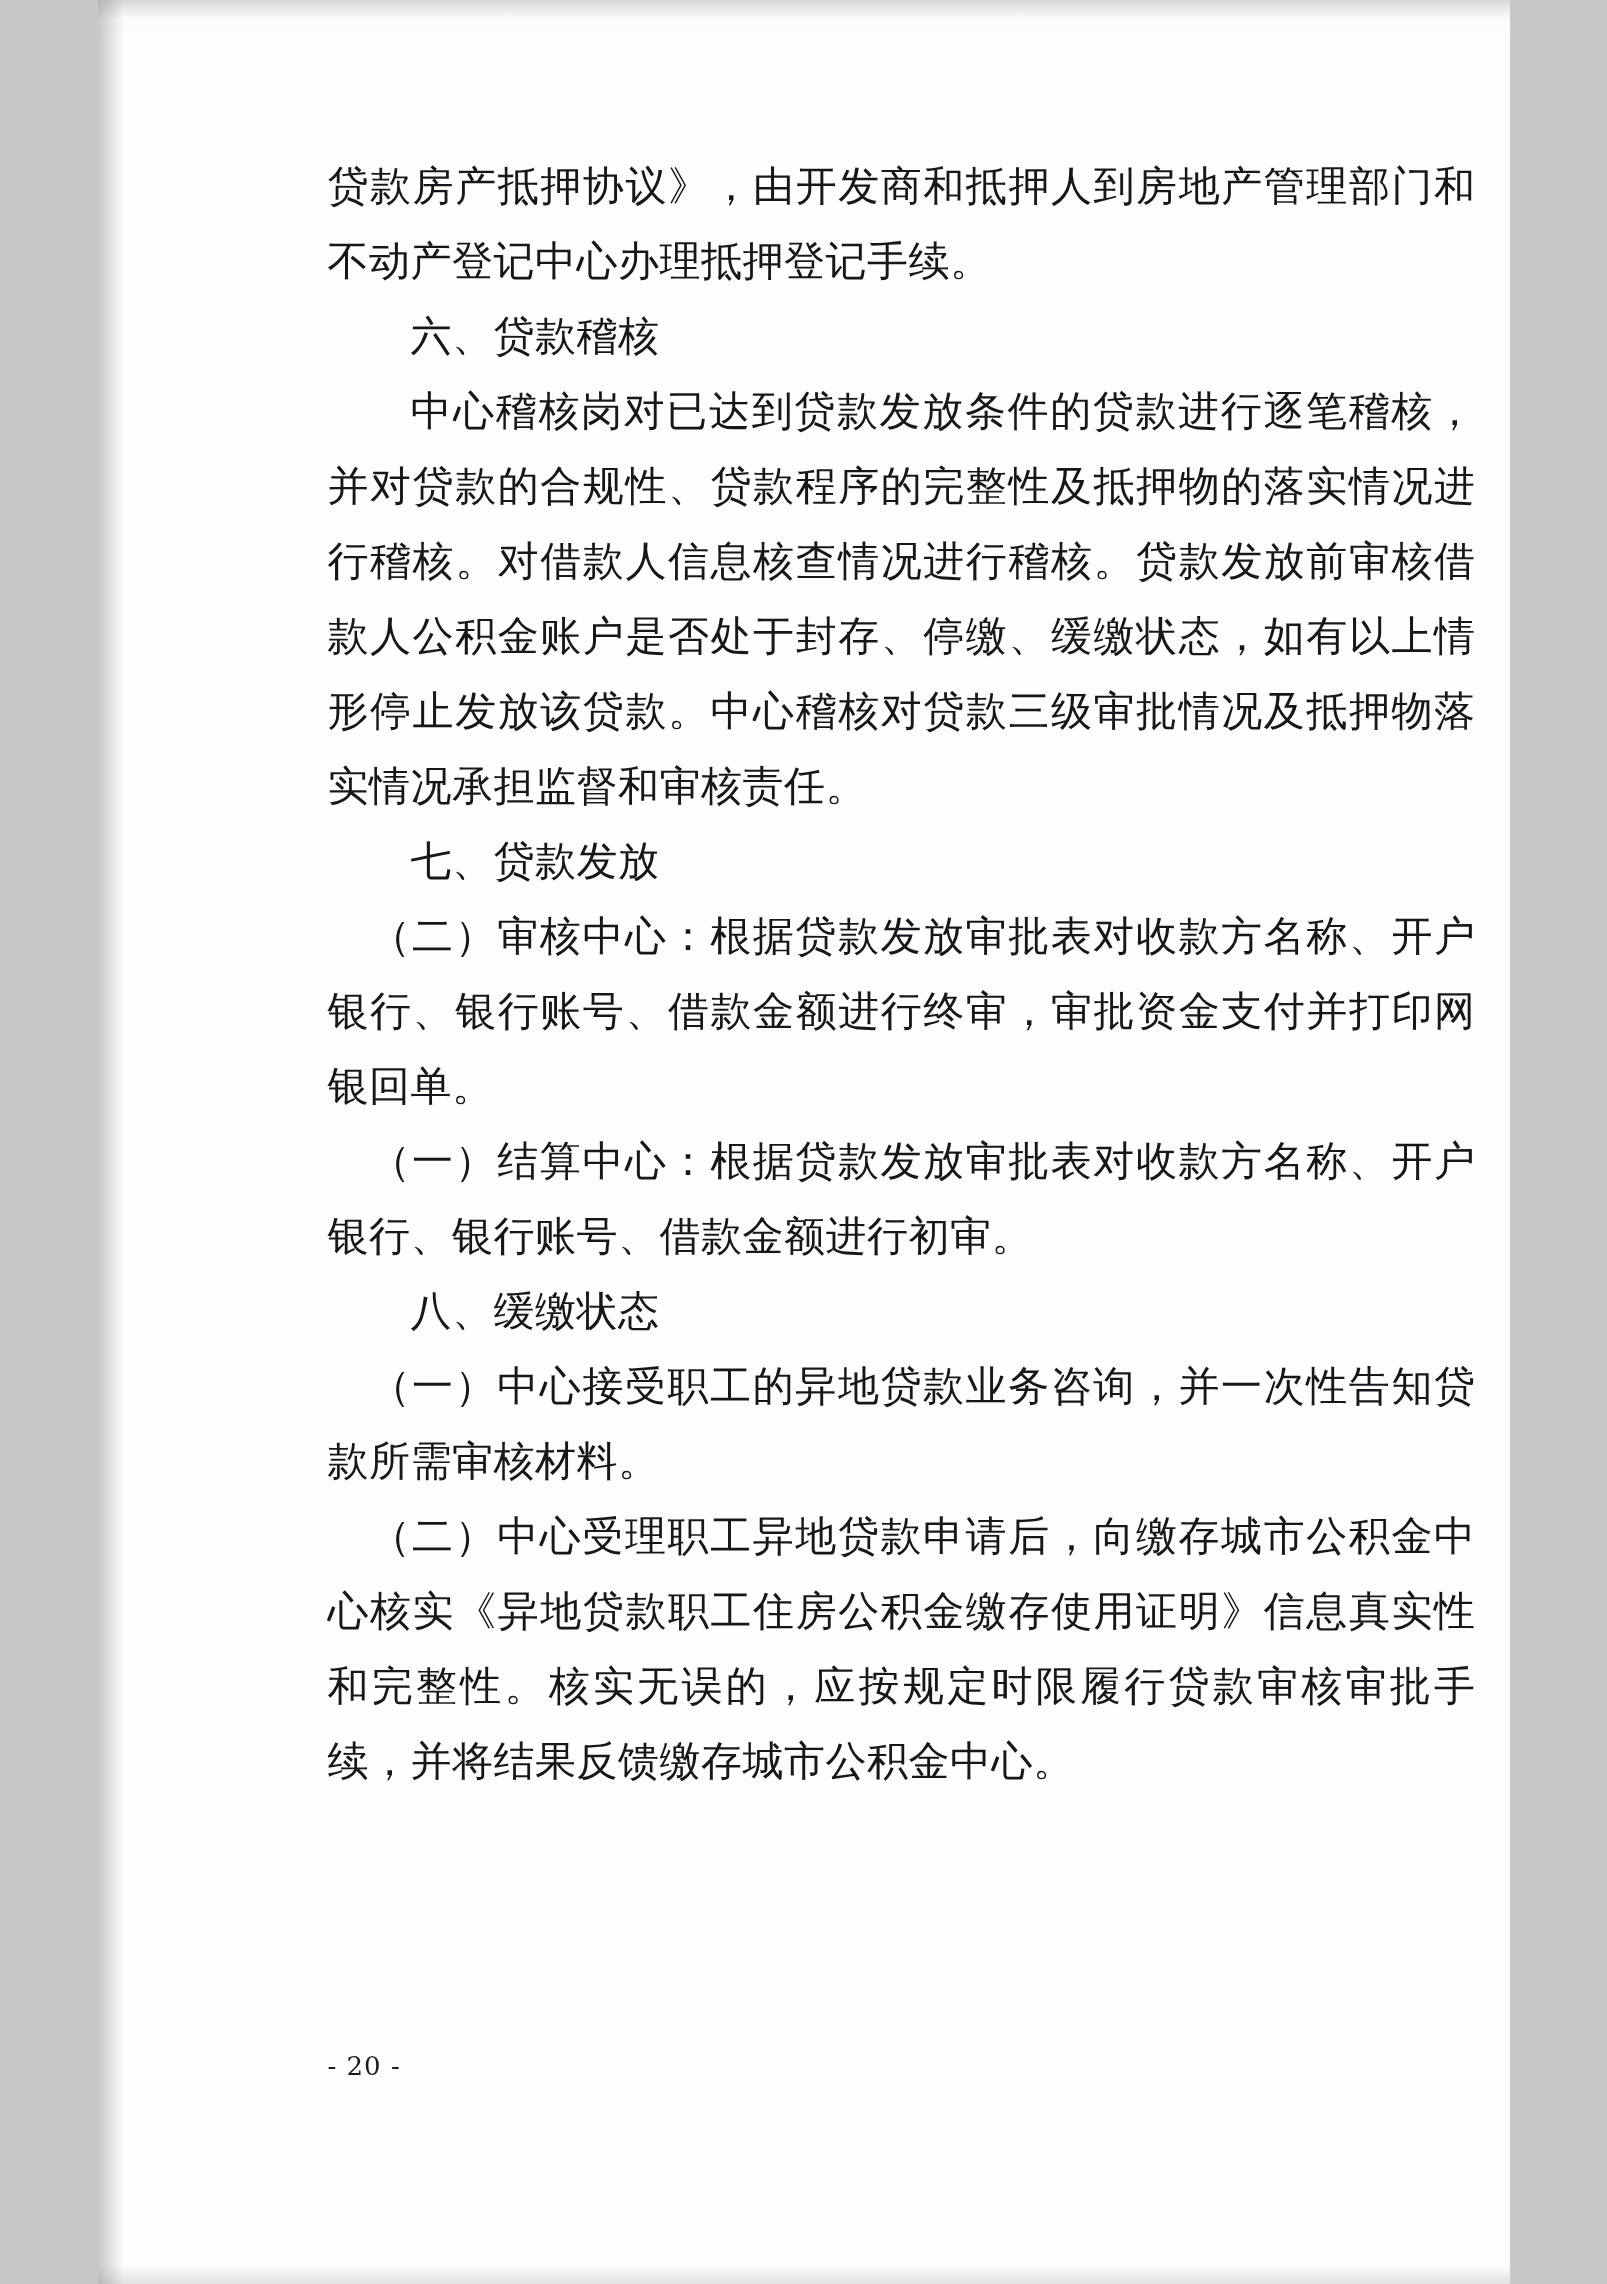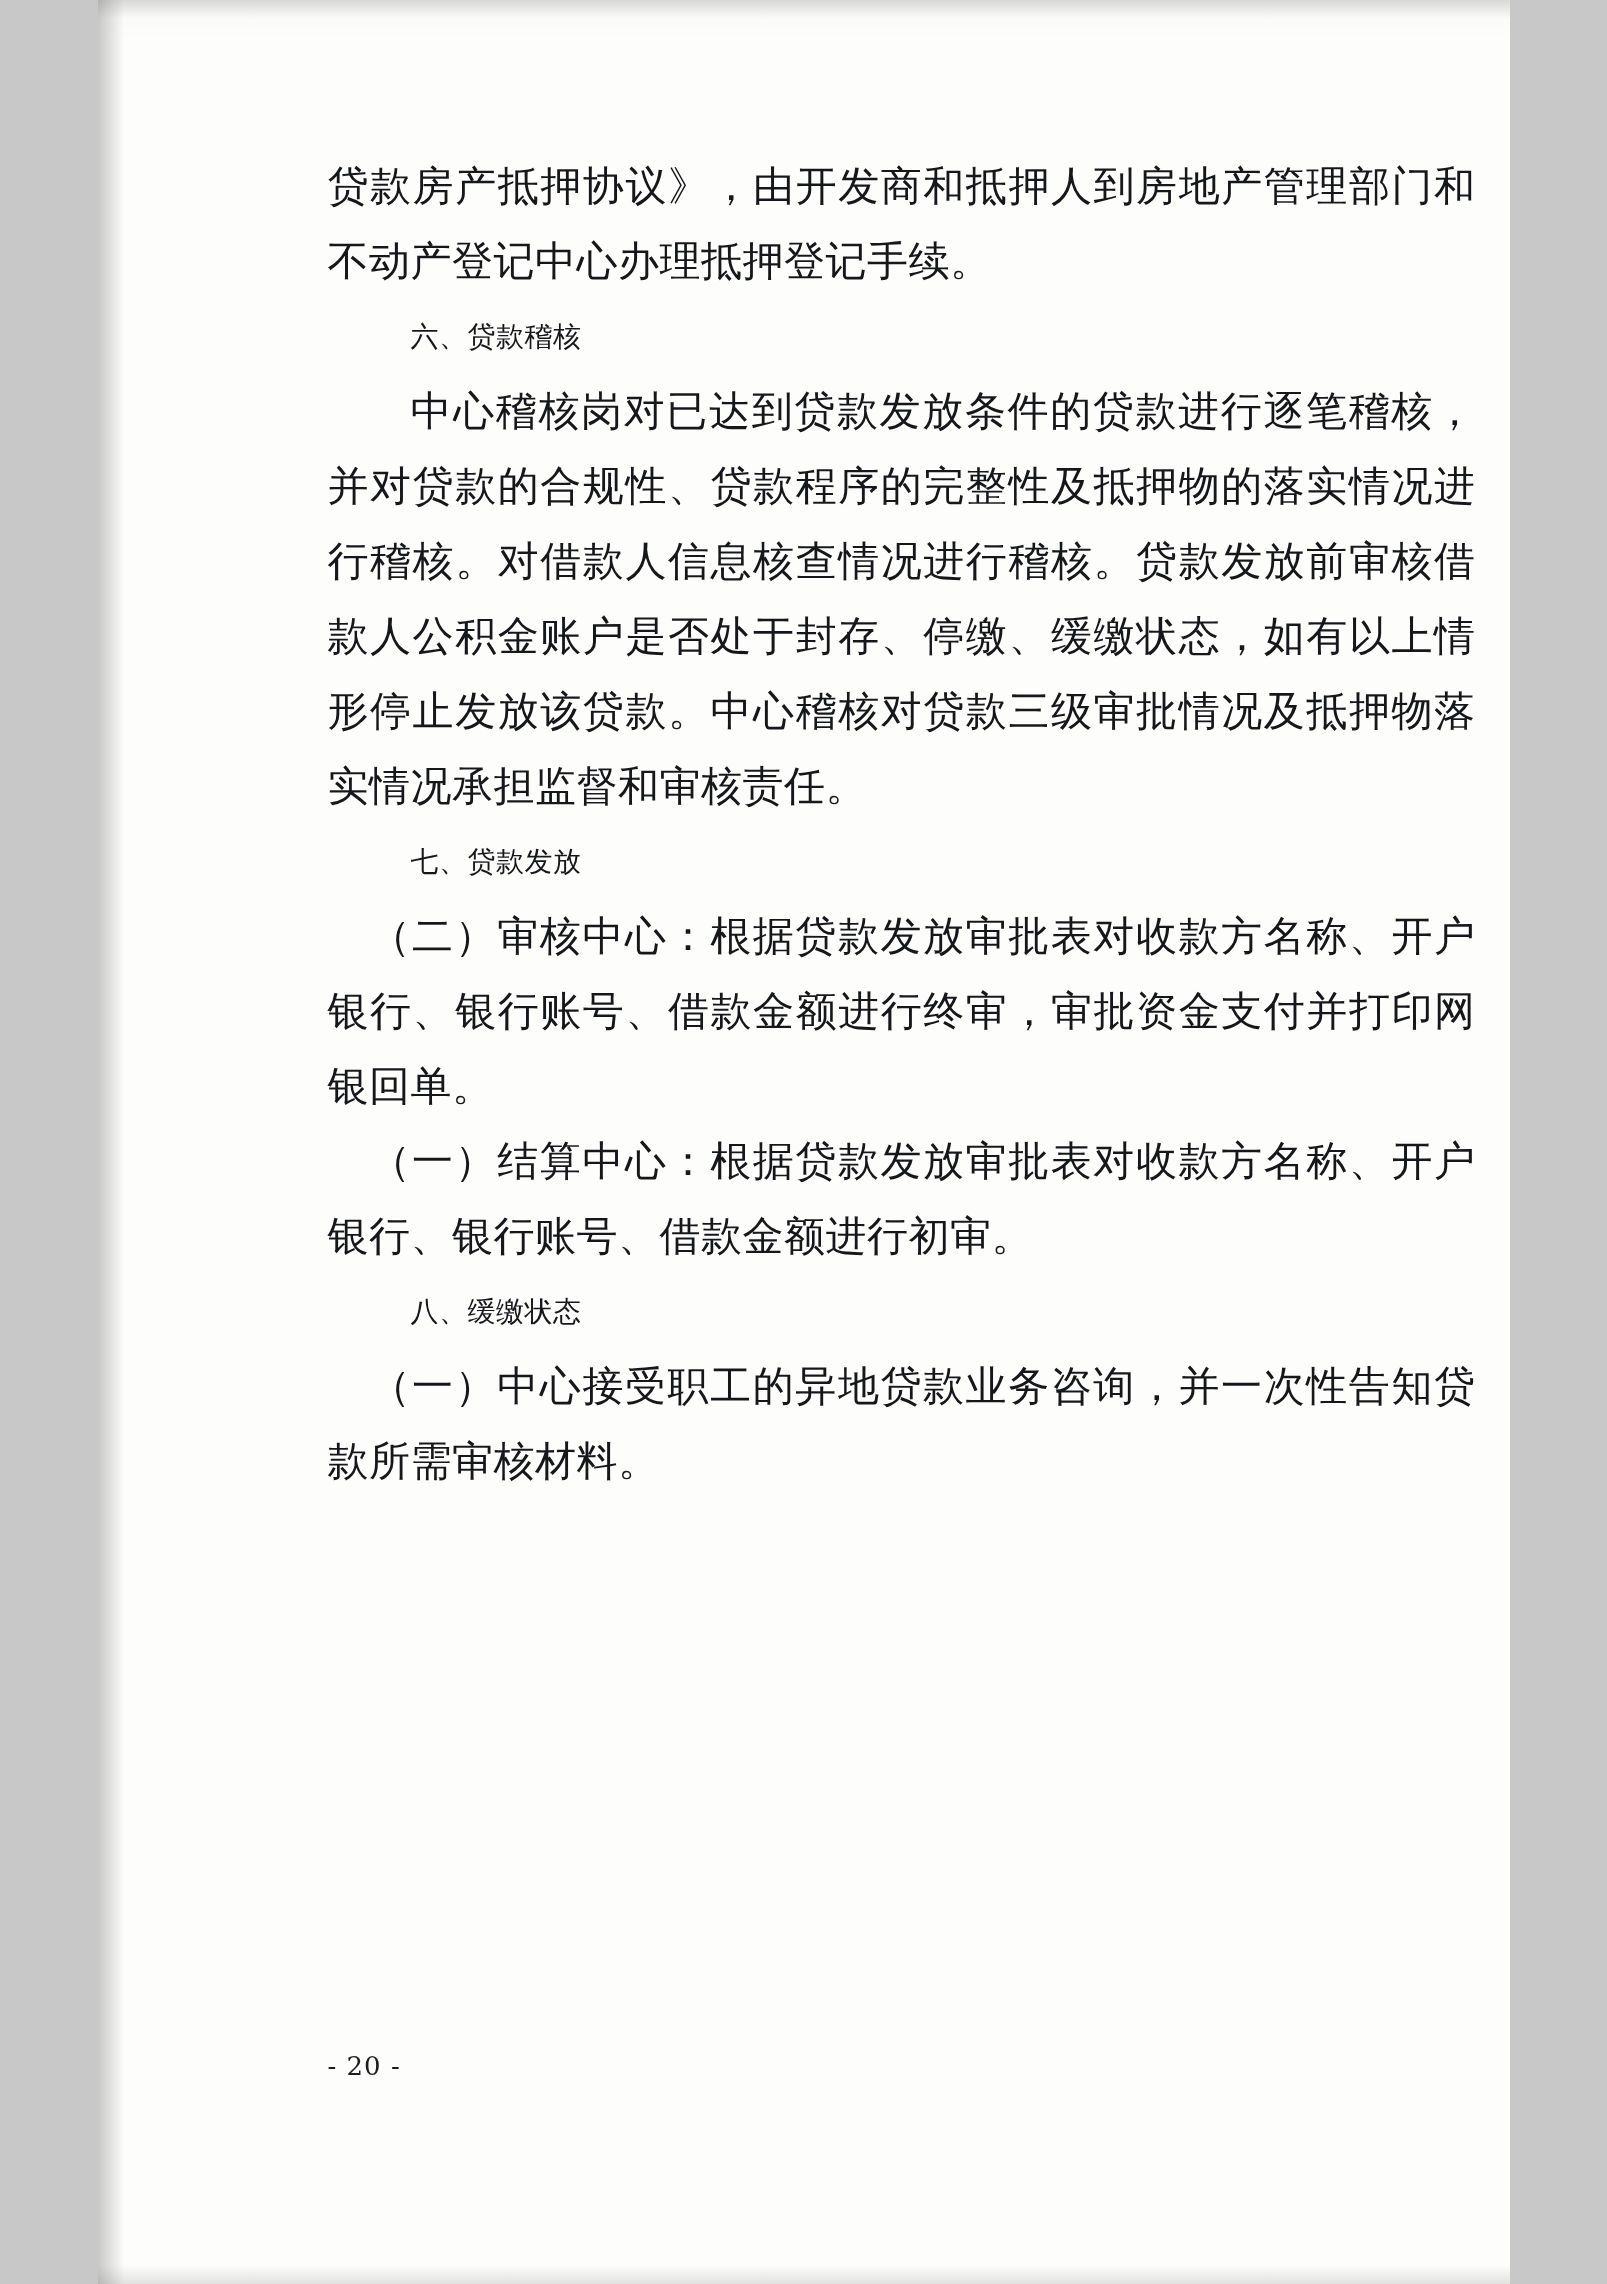--- a/index.html
+++ b/index.html
@@ -48,21 +48,21 @@
     text-indent: 83px;
   }
   p.indent1 {
     text-indent: 42px;
   }
   p.noindent {
     text-indent: 0;
   }
   p.heading {
     text-indent: 83px;
-    font-size: 28px;
+    font-size: 41px;
   }
   .page-number {
     position: absolute;
     left: 230px;
     top: 2051px;
     font-size: 26px;
     color: #1b1c20;
     letter-spacing: 1px;
     font-family: "DejaVu Serif", "Liberation Serif", serif;
   }
@@ -99,17 +99,18 @@
 
   <div class="content">
     <p class="noindent">贷款房产抵押协议》，由开发商和抵押人到房地产管理部门和不动产登记中心办理抵押登记手续。</p>
     <p class="heading">六、贷款稽核</p>
     <p class="indent2">中心稽核岗对已达到贷款发放条件的贷款进行逐笔稽核，并对贷款的合规性、贷款程序的完整性及抵押物的落实情况进行稽核。对借款人信息核查情况进行稽核。贷款发放前审核借款人公积金账户是否处于封存、停缴、缓缴状态，如有以上情形停止发放该贷款。中心稽核对贷款三级审批情况及抵押物落实情况承担监督和审核责任。</p>
     <p class="heading">七、贷款发放</p>
     <p class="indent1">（二）审核中心：根据贷款发放审批表对收款方名称、开户银行、银行账号、借款金额进行终审，审批资金支付并打印网银回单。</p>
     <p class="indent1">（一）结算中心：根据贷款发放审批表对收款方名称、开户银行、银行账号、借款金额进行初审。</p>
     <p class="heading">八、缓缴状态</p>
     <p class="indent1">（一）中心接受职工的异地贷款业务咨询，并一次性告知贷款所需审核材料。</p>
+    <p class="indent1">（二）中心受理职工异地贷款申请后，向缴存城市公积金中心核实《异地贷款职工住房公积金缴存使用证明》信息真实性和完整性。核实无误的，应按规定时限履行贷款审核审批手续，并将结果反馈缴存城市公积金中心。</p>
   </div>
 
   <div class="page-number">- 20 -</div>
 </div>
 
 
 </body></html>

